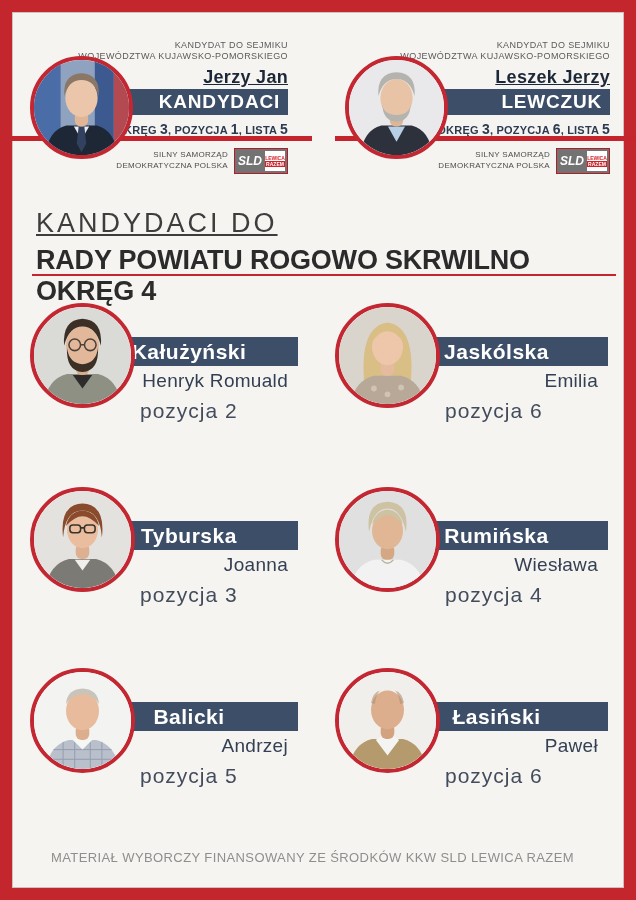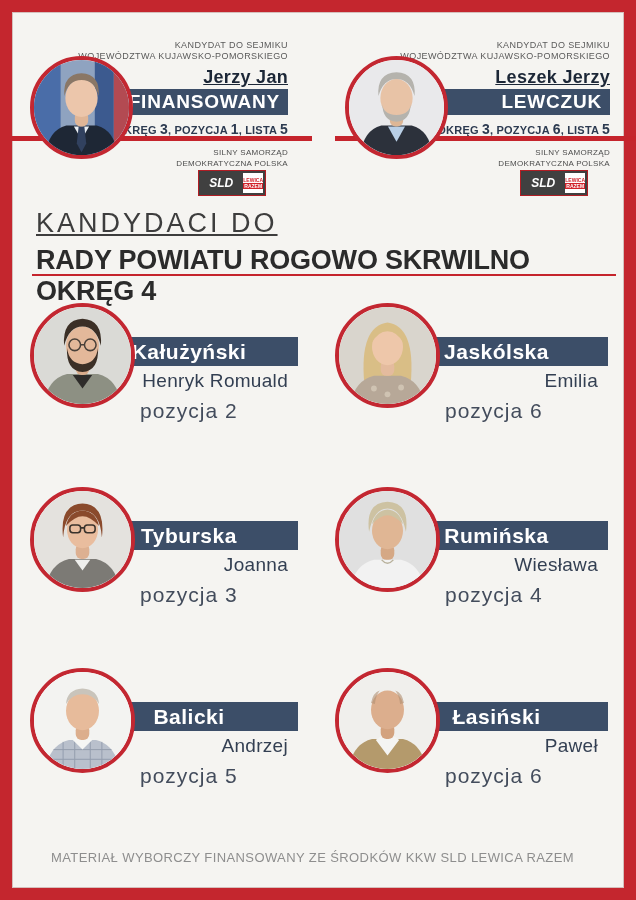--- a/index.html
+++ b/index.html
@@ -29,25 +29,25 @@
     position:absolute;top:49px;height:26px;background:#3c4e68;color:#fff;
     font-size:19px;font-weight:bold;line-height:26px;text-align:right;
     padding-right:8px;letter-spacing:.8px;left:40px;
   }
   .sejmik-block.left .name-bar{right:24px;}
   .sejmik-block.right .name-bar{right:14px;}
   .okreg{position:absolute;top:81px;font-size:11px;color:#2c3a50;font-weight:bold;letter-spacing:.2px;}
   .sejmik-block.left .okreg{right:24px;}
   .sejmik-block.right .okreg{right:14px;}
   .okreg b{font-size:14px;}
-  .slogan-row{position:absolute;top:108px;display:flex;align-items:center;gap:0;flex-direction:column;}
+  .slogan-row{position:absolute;top:108px;display:flex;align-items:center;gap:6px;}
   .sejmik-block.left .slogan-row{right:24px;}
   .sejmik-block.right .slogan-row{right:14px;}
   .slogan{text-align:right;font-size:8px;color:#4c4c4c;line-height:1.35;letter-spacing:.3px;}
-  .sld-logo{width:68px;height:26px;background:#404040;border:1px solid #b01d24;
+  .sld-logo{width:54px;height:26px;background:#737373;border:1px solid #b01d24;
     display:flex;align-items:center;box-sizing:border-box;}
   .sld-txt{flex:1;color:#fff;font-weight:bold;font-style:italic;font-size:12px;text-align:center;}
   .sld-side{width:20px;height:20px;margin-right:2px;background:#fff;display:flex;
     flex-direction:column;justify-content:center;align-items:center;overflow:hidden;}
   .sld-side span{font-size:5px;line-height:6px;font-weight:bold;color:#d1222a;letter-spacing:0;}
   .sld-side span.inv{background:#d1222a;color:#fff;padding:0 1px;}
   
   .photo{
     position:absolute;width:95px;height:95px;border-radius:50%;
     border:4px solid #c32731;background:#fff;overflow:hidden;z-index:2;
@@ -80,21 +80,21 @@
 <div class="poster">
   <div class="inner">
 
     <section class="sejmik-block left">
       <div class="redline"></div>
       <div class="head-texts">
         <div class="kand-line">KANDYDAT DO SEJMIKU</div>
         <div class="kand-line">WOJEWÓDZTWA KUJAWSKO-POMORSKIEGO</div>
         <div class="first-names">Jerzy Jan</div>
       </div>
-      <div class="name-bar">FINANSOWANY</div>
+      <div class="name-bar">KANDYDACI</div>
       <div class="okreg"><span>OKRĘG </span><b>3</b><span>, POZYCJA </span><b>1</b><span>, LISTA </span><b>5</b></div>
       <div class="slogan-row">
         <div class="slogan">
           <div>SILNY SAMORZĄD</div>
           <div>DEMOKRATYCZNA POLSKA</div>
         </div>
         <div class="sld-logo">
           <div class="sld-txt">SLD</div>
           <div class="sld-side">
             <span>LEWICA</span>

